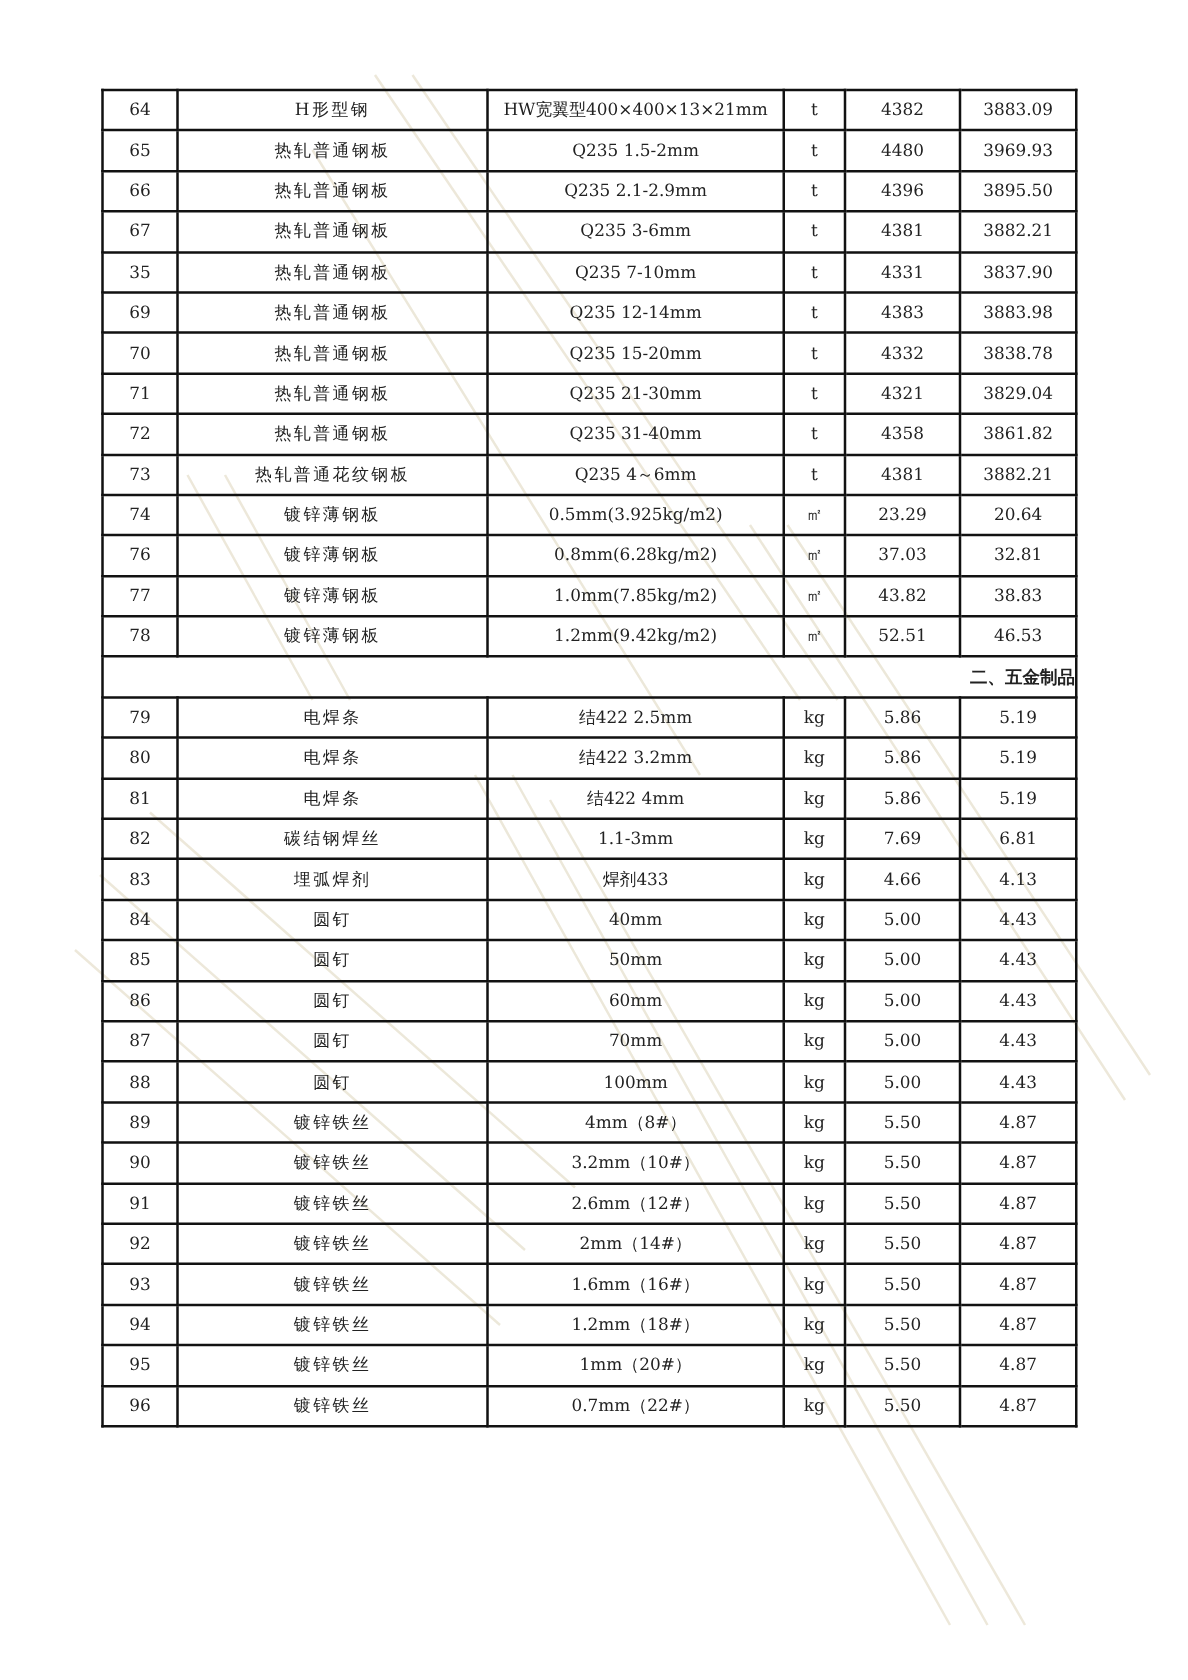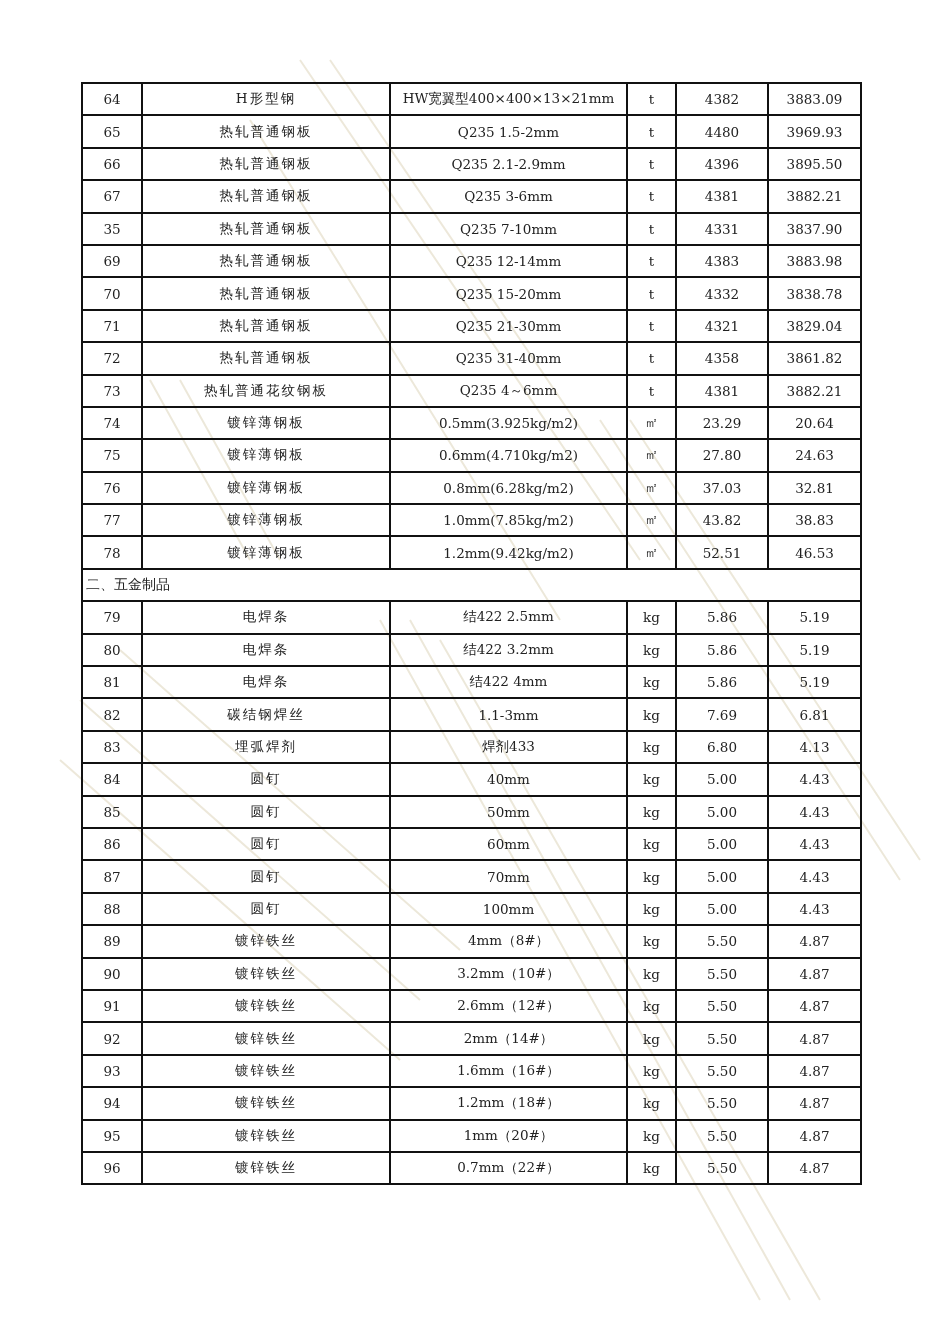--- a/index.html
+++ b/index.html
@@ -1,28 +1,28 @@
 <!DOCTYPE html>
 <html><head>
 <meta charset="utf-8">
 <style>
   html, body { margin: 0; padding: 0; background: #ffffff; }
   body { width: 950px; height: 1344px; position: relative; overflow: hidden;
          font-family: "DejaVu Serif", "Liberation Serif", serif; color: #222; }
   .watermark { position: absolute; left: 0; top: 0; width: 950px; height: 1344px; pointer-events: none; z-index: 0; }
-  table { position: absolute; left: 81px; top: 82px; border-collapse: collapse; table-layout: fixed; z-index: 1; }
+  table { position: absolute; left: 81px; top: 71px; border-collapse: collapse; table-layout: fixed; z-index: 1; }
   td { border: 2px solid #111; height: 30.4px; padding: 0; text-align: center; vertical-align: middle;
        font-size: 13.5px; white-space: nowrap; overflow: hidden; }
   td.no { width: 58px; }
   td.name { width: 246px; letter-spacing: 2px; }
   td.spec { width: 235px; margin-left: 15px; }
   td.unit { width: 47px; }
   td.p1 { width: 90px; margin-left: 45px; }
   td.p2 { width: 91px; }
-  td.section { text-align: left; padding-left: 3px; font-weight: normal;
+  td.section { text-align: right; padding-left: 3px; font-weight: bold;
                font-family: "DejaVu Sans", "Liberation Sans", sans-serif; font-size: 14px; }
 </style>
 </head>
 <body>
 
 <svg class="watermark" viewBox="0 0 950 1344">
   <g stroke="#ebe6d6" stroke-width="2" fill="none" opacity="0.9">
     <path d="M300 60 L640 560 M330 60 L670 560 M250 120 L560 620"></path>
     <path d="M80 700 L420 1000 M60 760 L400 1060 M120 650 L460 950"></path>
     <path d="M380 620 L760 1300 M410 620 L790 1300 M440 640 L820 1300"></path>
@@ -115,28 +115,20 @@
   </tr>
       <tr>
     <td class="no">74</td>
     <td class="name">镀锌薄钢板</td>
     <td class="spec">0.5mm(3.925kg/m2)</td>
     <td class="unit">㎡</td>
     <td class="p1">23.29</td>
     <td class="p2">20.64</td>
   </tr>
       <tr>
-    <td class="no">75</td>
-    <td class="name">镀锌薄钢板</td>
-    <td class="spec">0.6mm(4.710kg/m2)</td>
-    <td class="unit">㎡</td>
-    <td class="p1">27.80</td>
-    <td class="p2">24.63</td>
-  </tr>
-      <tr>
     <td class="no">76</td>
     <td class="name">镀锌薄钢板</td>
     <td class="spec">0.8mm(6.28kg/m2)</td>
     <td class="unit">㎡</td>
     <td class="p1">37.03</td>
     <td class="p2">32.81</td>
   </tr>
       <tr>
     <td class="no">77</td>
     <td class="name">镀锌薄钢板</td>
@@ -190,21 +182,21 @@
     <td class="spec">1.1-3mm</td>
     <td class="unit">kg</td>
     <td class="p1">7.69</td>
     <td class="p2">6.81</td>
   </tr>
       <tr>
     <td class="no">83</td>
     <td class="name">埋弧焊剂</td>
     <td class="spec">焊剂433</td>
     <td class="unit">kg</td>
-    <td class="p1">6.80</td>
+    <td class="p1">4.66</td>
     <td class="p2">4.13</td>
   </tr>
       <tr>
     <td class="no">84</td>
     <td class="name">圆钉</td>
     <td class="spec">40mm</td>
     <td class="unit">kg</td>
     <td class="p1">5.00</td>
     <td class="p2">4.43</td>
   </tr>

